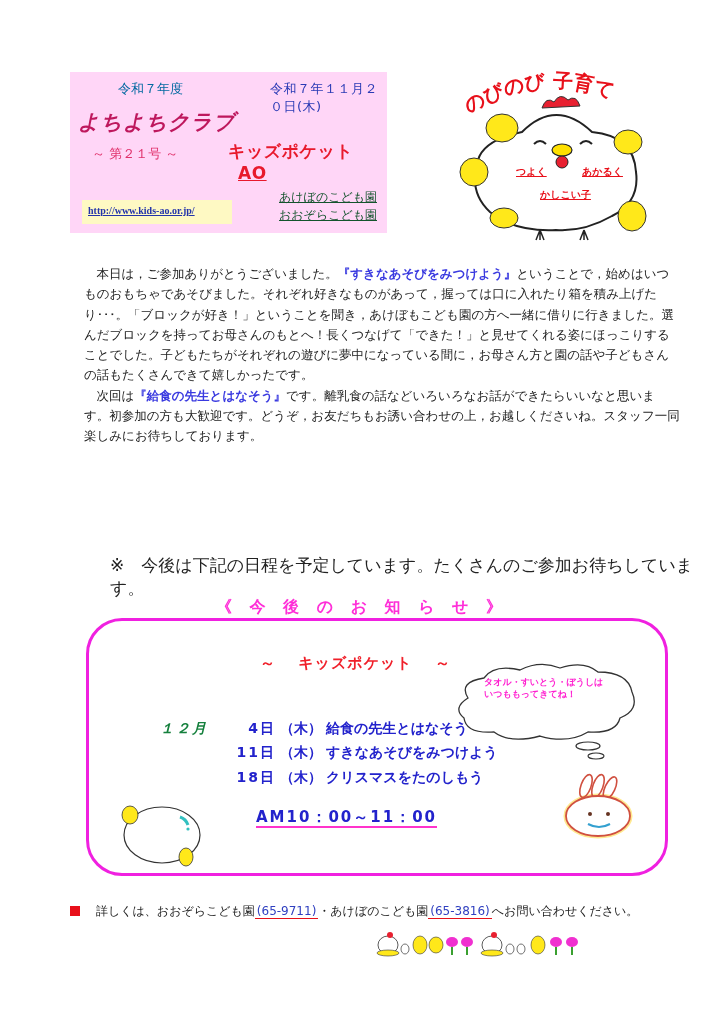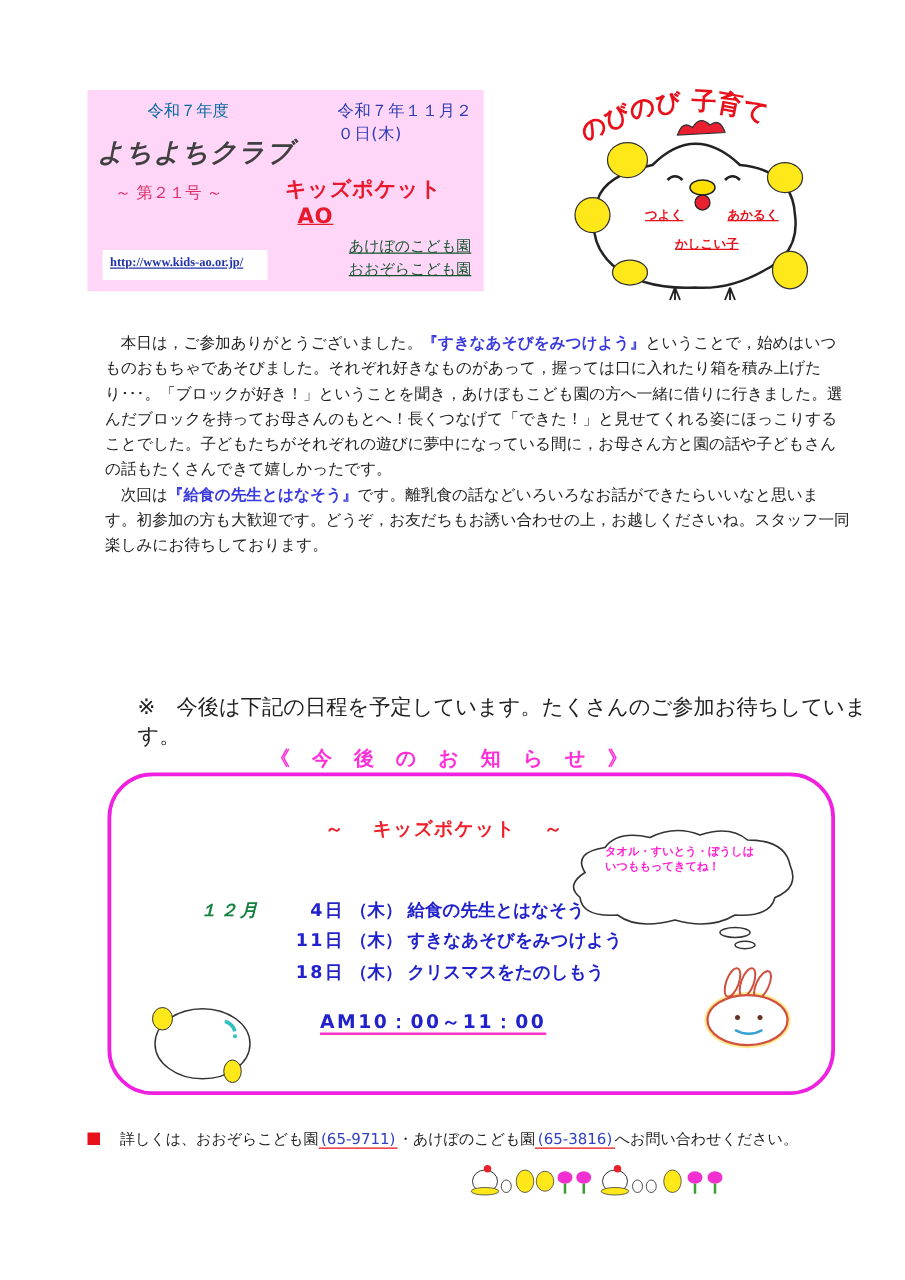--- a/index.html
+++ b/index.html
@@ -5,25 +5,25 @@
   * { box-sizing: border-box; margin: 0; padding: 0; }
   html, body { width: 724px; height: 1024px; background: #ffffff; overflow: hidden; }
   body { position: relative; font-family: "DejaVu Sans", "Liberation Sans", sans-serif; color: #222; }
 
   .abs { position: absolute; }
 
   
   .header-box { left: 70px; top: 72px; width: 317px; height: 161px; background: #ffd6f7; }
   .fy { left: 48px; top: 8px; font-size: 13px; color: #0369a1; }
   .date { left: 152px; top: 8px; font-size: 13px; color: #2b3bb5; letter-spacing: 0.5px; margin-left: 48px; }
-  .club { left: 8px; top: 36px; font-size: 21px; font-weight: bold; color: #404040; font-style: italic; letter-spacing: 1px; }
+  .club { left: 8px; top: 36px; font-size: 21px; font-weight: bold; color: #be185d; font-style: italic; letter-spacing: 1px; }
   .issue { left: 22px; top: 73px; font-size: 13px; color: #e0306a; }
   .kp { left: 158px; top: 68px; font-size: 17px; font-weight: bold; color: #e8192c; letter-spacing: 0.5px; }
   .kp-ao { text-decoration: underline; margin-left: 10px; }
-  .url-box { left: 12px; top: 128px; width: 132px; height: 24px; background: #ffffff; }
+  .url-box { left: 12px; top: 128px; width: 150px; height: 24px; background: #fef9c3; }
   .url { left: 6px; top: 5px; font-size: 10px; color: #2233aa; text-decoration: underline; font-family: "Liberation Serif", serif; font-weight: bold; }
   .school { right: 10px; font-size: 12px; color: #14532d; text-decoration: underline; }
   .school1 { top: 117px; }
   .school2 { top: 135px; }
 
   
   .logo { left: 444px; top: 62px; width: 226px; height: 186px; }
 
   
   .body-text { left: 84px; top: 264px; width: 596px; font-size: 12.5px; line-height: 20.3px; color: #222; }

